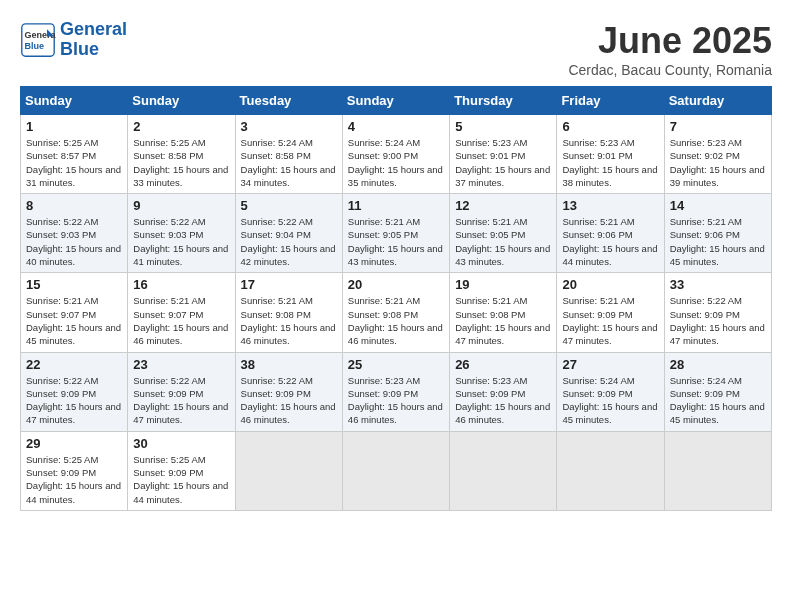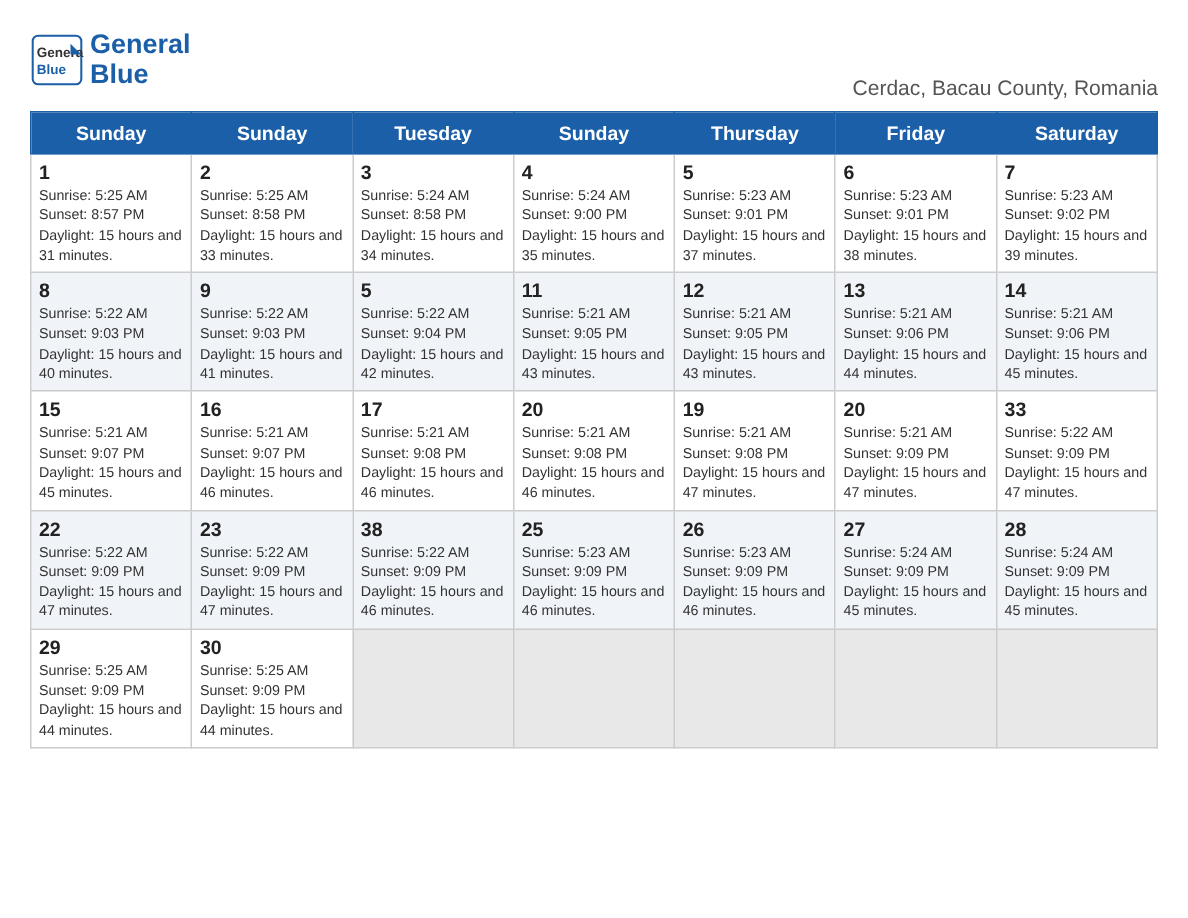--- a/index.html
+++ b/index.html
@@ -38,32 +38,31 @@
       text-align: right;
     }
     .month-title {
       font-size: 36px;
       font-weight: bold;
       color: #333;
     }
     .location-title {
       font-size: 14px;
       color: #555;
-      margin-top: 30px;
     }
     .calendar {
       width: 100%;
       border-collapse: collapse;
       font-size: 10.5px;
     }
     .calendar th {
       background: #1a5fa8;
       color: #fff;
       padding: 6px 4px;
-      text-align: center;
+      text-align: left;
       font-size: 13px;
       font-weight: bold;
       border: 1px solid #1a5fa8;
     }
     .calendar td {
       vertical-align: top;
       border: 1px solid #ccc;
       padding: 4px 5px;
       width: 107px;
       min-height: 80px;
@@ -101,20 +100,21 @@
       <text x="5" y="30" font-size="10" font-weight="bold" fill="#1a5fa8" font-family="Arial">Blue</text>
       <polygon points="30,8 38,16 30,16" fill="#1a5fa8"></polygon>
     </svg>
     <div>
       <div class="logo-text">
         <span>General</span><br><span>Blue</span>
       </div>
     </div>
   </div>
   <div class="title-block">
+    <div class="month-title">June 2025</div>
     <div class="location-title">Cerdac, Bacau County, Romania</div>
   </div>
 </div>
 
 <table class="calendar">
   <thead>
     <tr id="header-row">
         <th>Sunday</th>
         <th>Sunday</th>
         <th>Tuesday</th>

